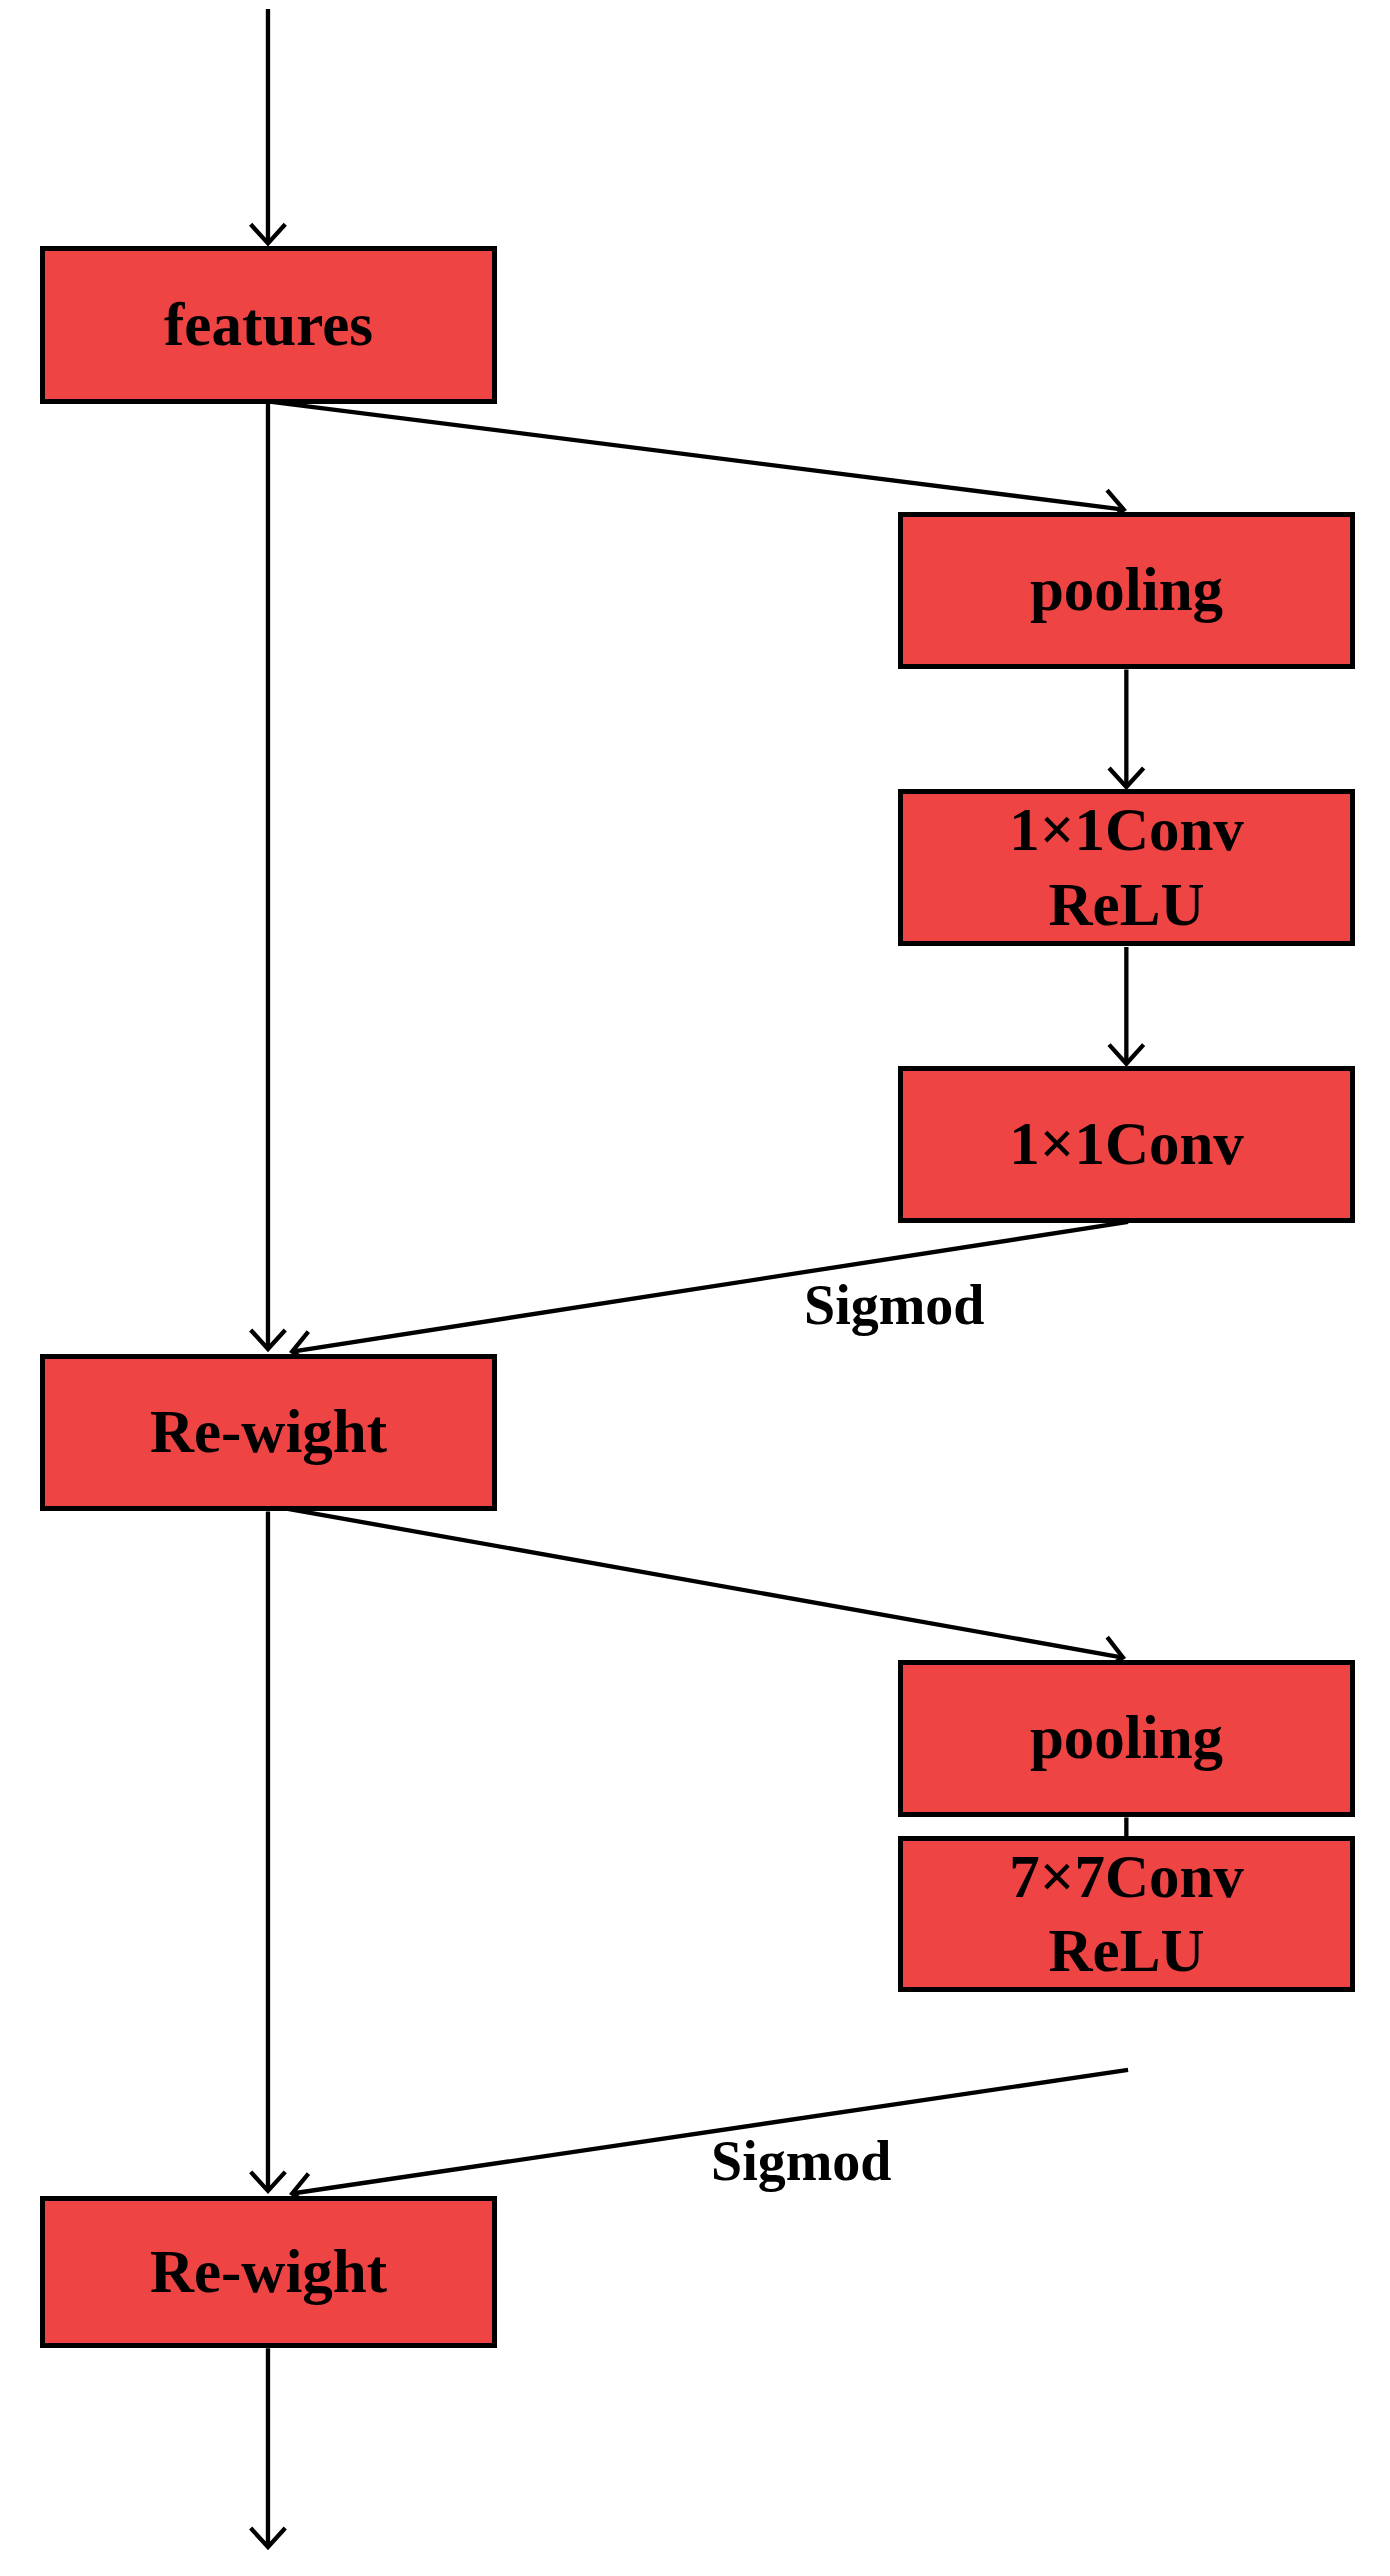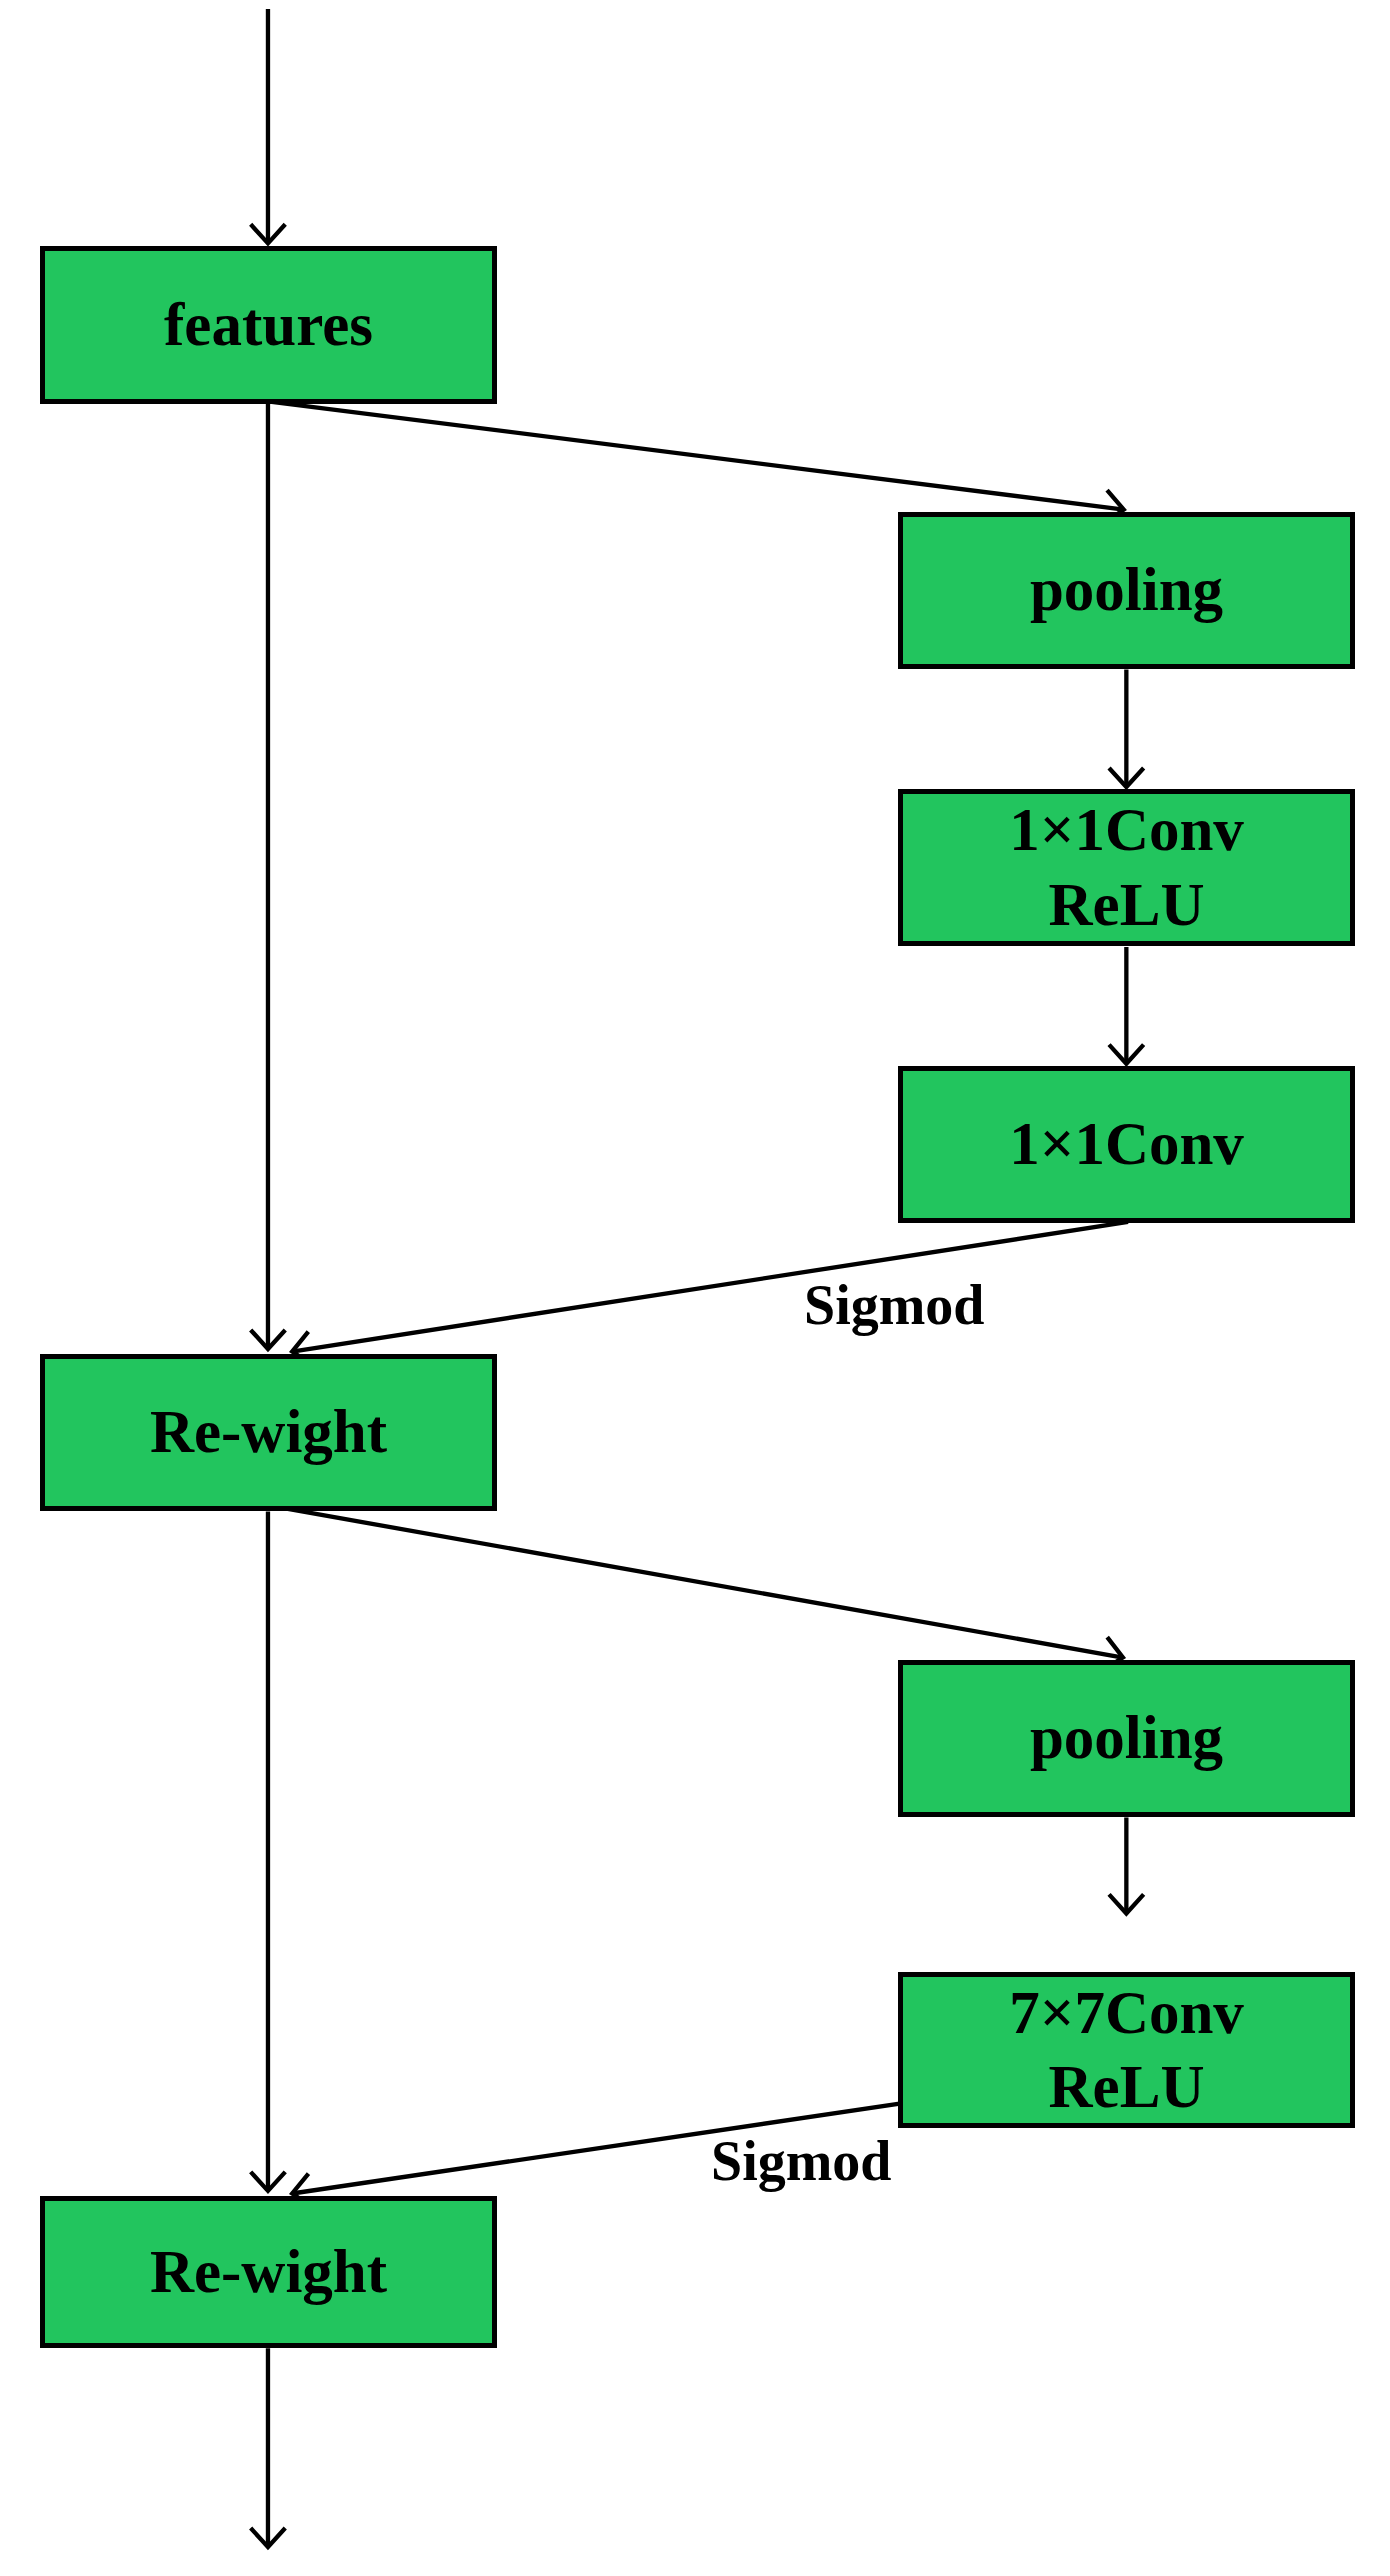--- a/index.html
+++ b/index.html
@@ -19,21 +19,21 @@
     position: absolute;
     left: 0;
     top: 0;
     width: 1390px;
     height: 2576px;
   }
   .node {
     position: absolute;
     box-sizing: border-box;
     border: 5.2px solid #000000;
-    background: #22c55e;
+    background: #ef4444;
     display: flex;
     flex-direction: column;
     align-items: center;
     justify-content: center;
     text-align: center;
     font-weight: bold;
     font-size: 61px;
     line-height: 1.22;
     color: #000000;
     letter-spacing: 0px;
@@ -100,21 +100,21 @@
   </div>
 
   <div class="node" style="left:40px; top:1354px; width:457px; height:157px;">
     <span>Re-wight</span>
   </div>
 
   <div class="node" style="left:898px; top:1660px; width:457px; height:157px;">
     <span>pooling</span>
   </div>
 
-  <div class="node" style="left:898px; top:1972px; width:457px; height:156px;">
+  <div class="node" style="left:898px; top:1836px; width:457px; height:156px;">
     <span>7×7Conv</span>
     <span>ReLU</span>
   </div>
 
   <div class="node" style="left:40px; top:2196px; width:457px; height:152px;">
     <span>Re-wight</span>
   </div>
 
   <div class="edge-label" style="left:804px; top:1277px;">Sigmod</div>
 

